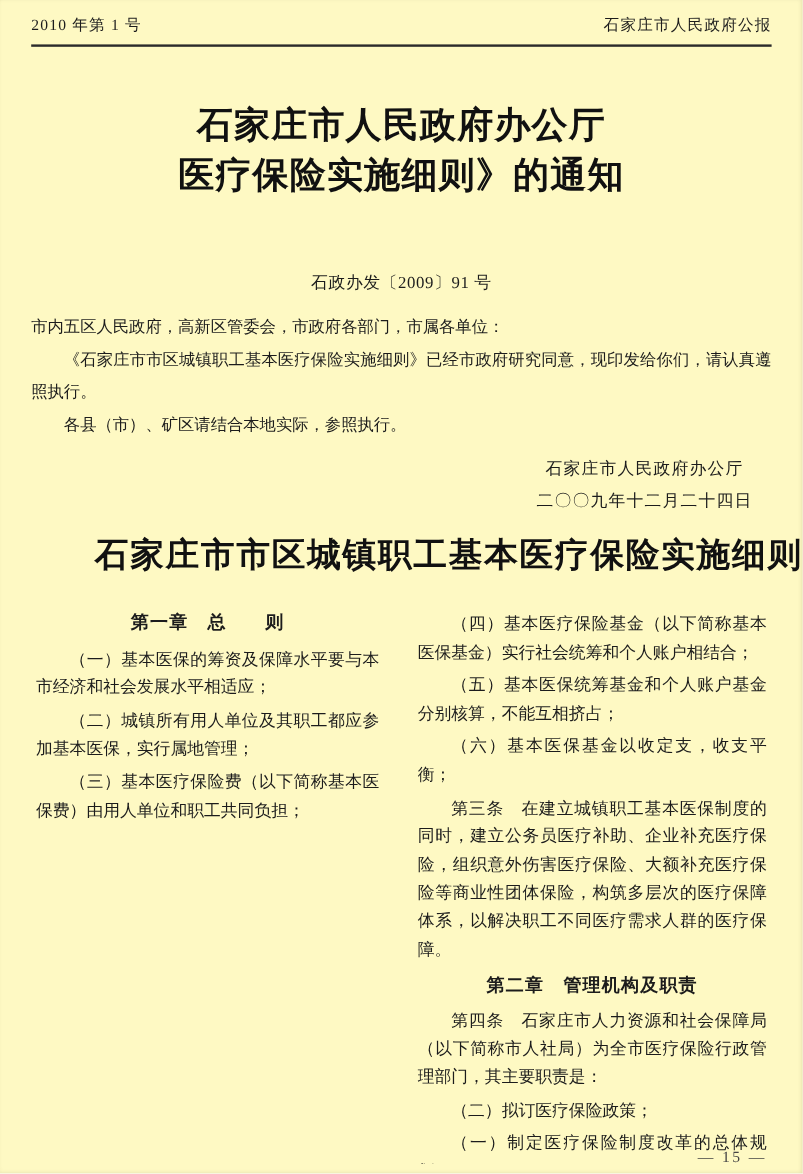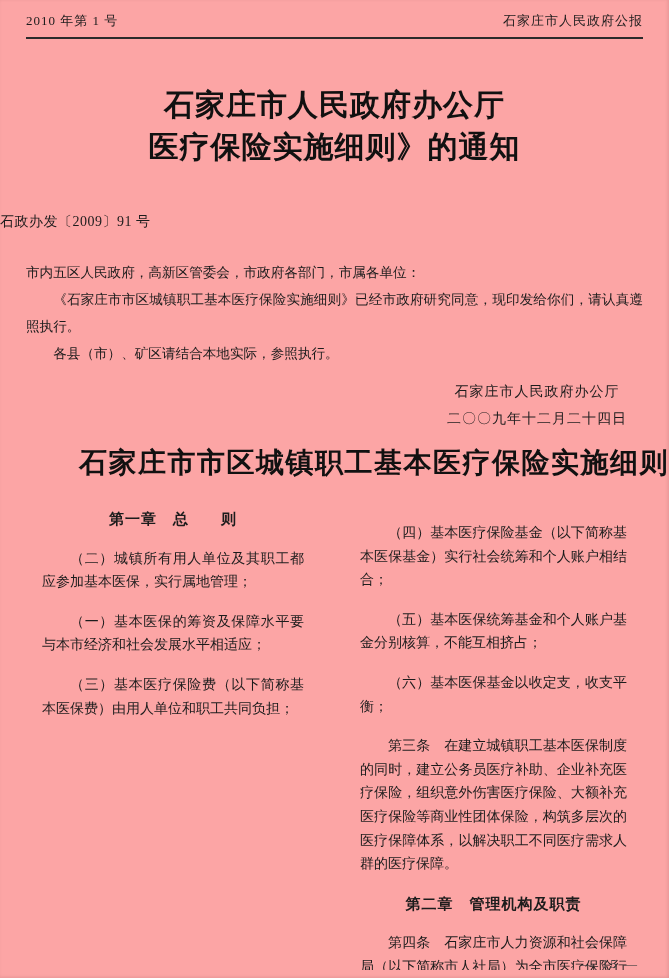--- a/index.html
+++ b/index.html
@@ -1,41 +1,41 @@
 <!DOCTYPE html>
 <html><head>
 <meta charset="utf-8">
 <style>
   html,body { margin:0; padding:0; background:#ffffff; }
   .page {
     position:relative;
     width:669px; height:978px;
-    background:#fca5a5;
+    background:#fef9c3;
     color:#1c1c1c;
     font-family:"Liberation Serif","DejaVu Serif",serif;
     overflow:hidden;
     box-shadow:inset -2px 0 3px rgba(0,0,0,0.06), inset 0 -2px 3px rgba(0,0,0,0.04);
   }
   .header {
     position:absolute; top:12px; left:26px; right:26px;
     display:flex; justify-content:space-between; align-items:flex-end;
     font-size:13px; letter-spacing:1px;
     padding-bottom:7px;
     border-bottom:2px solid #2b2b2b;
   }
   .doc-title {
     position:absolute; top:84px; left:0; right:0;
     text-align:center;
     font-size:30px; font-weight:bold;
     line-height:42px; letter-spacing:1px;
     color:#111;
   }
   .doc-number {
-    position:absolute; top:213px; left:0; right:0;
-    text-align:left; font-size:14px; letter-spacing:0.5px;
+    position:absolute; top:227px; left:0; right:0;
+    text-align:center; font-size:14px; letter-spacing:0.5px;
   }
   .intro {
     position:absolute; top:259px; left:26px; right:26px;
     font-size:13.6px; line-height:27px;
     text-align:justify;
   }
   .intro p { margin:0; }
   .intro p.indent { text-indent:2em; }
   .signature {
     position:absolute; top:378px; right:42px;
@@ -48,21 +48,21 @@
   }
   .columns {
     position:absolute; top:505px; left:26px; right:26px; bottom:8px;
     display:flex; gap:24px;
     font-size:14px; line-height:23.6px;
     overflow:hidden;
   }
   .col { text-align:justify; }
   .col-left  { width:300px; }
   .col-right { width:305px; }
-  .col p { margin:16px; text-indent:2em; text-align:justify; }
+  .col p { margin:4px; text-indent:2em; text-align:justify; }
   .chapter {
     font-family:"Liberation Sans","DejaVu Sans",sans-serif;
     font-weight:bold; font-size:15px;
     text-align:center; text-indent:0;
     letter-spacing:1px;
     margin:6px 0 6px 0;
   }
   .col-left .chapter:first-child { margin-top:2px; margin-bottom:8px; }
   .page-number {
     position:absolute; bottom:6px; right:30px;
@@ -95,22 +95,22 @@
   <div class="signature">
     <div>石家庄市人民政府办公厅</div>
     <div>二〇〇九年十二月二十四日</div>
   </div>
 
   <div class="reg-title">石家庄市市区城镇职工基本医疗保险实施细则</div>
 
   <div class="columns">
     <div class="col col-left">
       <div class="chapter">第一章　总　　则</div>
+      <p>（一）基本医保的筹资及保障水平要与本市经济和社会发展水平相适应；</p>
       <p>（二）城镇所有用人单位及其职工都应参加基本医保，实行属地管理；</p>
-      <p>（一）基本医保的筹资及保障水平要与本市经济和社会发展水平相适应；</p>
       <p>（三）基本医疗保险费（以下简称基本医保费）由用人单位和职工共同负担；</p>
     </div>
     <div class="col col-right">
       <p>（四）基本医疗保险基金（以下简称基本医保基金）实行社会统筹和个人账户相结合；</p>
       <p>（五）基本医保统筹基金和个人账户基金分别核算，不能互相挤占；</p>
       <p>（六）基本医保基金以收定支，收支平衡；</p>
       <p>第三条　在建立城镇职工基本医保制度的同时，建立公务员医疗补助、企业补充医疗保险，组织意外伤害医疗保险、大额补充医疗保险等商业性团体保险，构筑多层次的医疗保障体系，以解决职工不同医疗需求人群的医疗保障。</p>
       <div class="chapter">第二章　管理机构及职责</div>
       <p>第四条　石家庄市人力资源和社会保障局（以下简称市人社局）为全市医疗保险行政管理部门，其主要职责是：</p>
       <p>（二）拟订医疗保险政策；</p>

